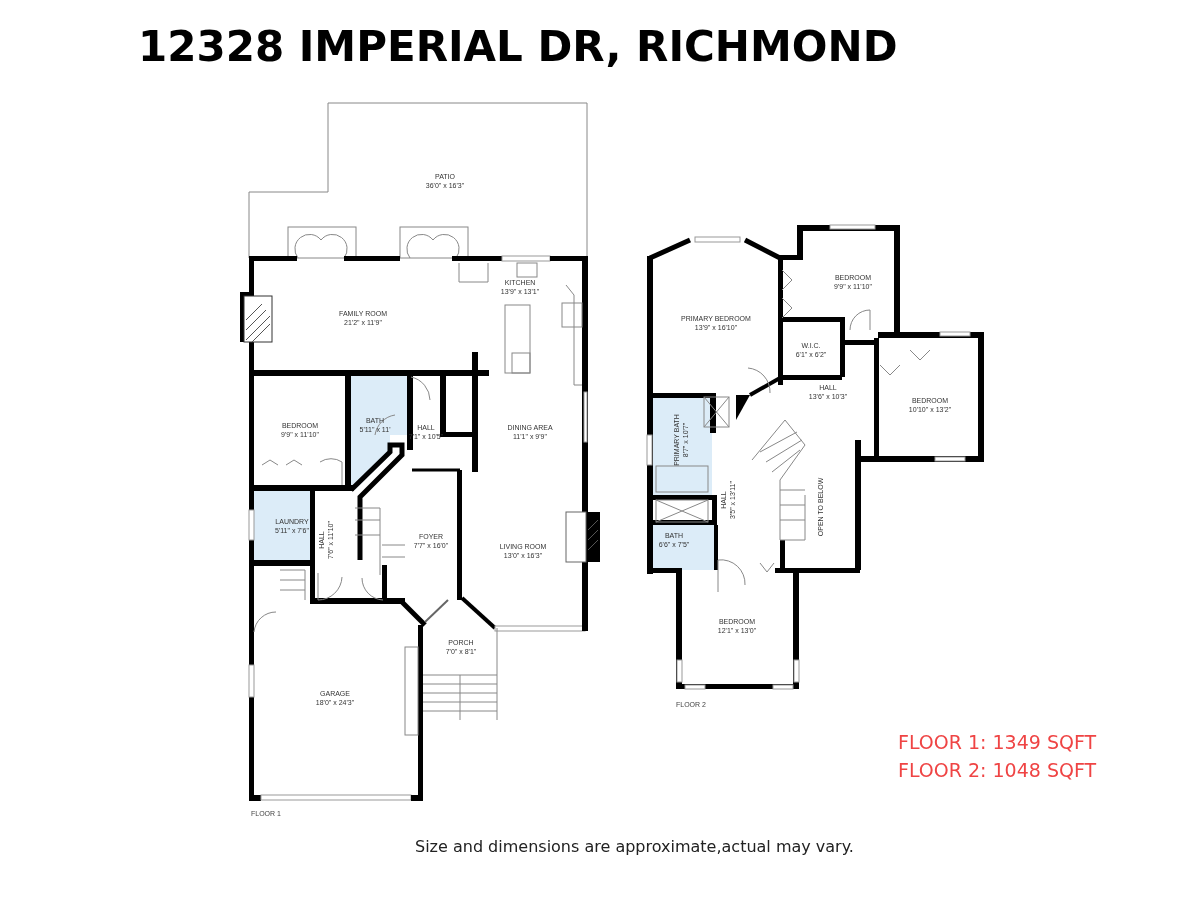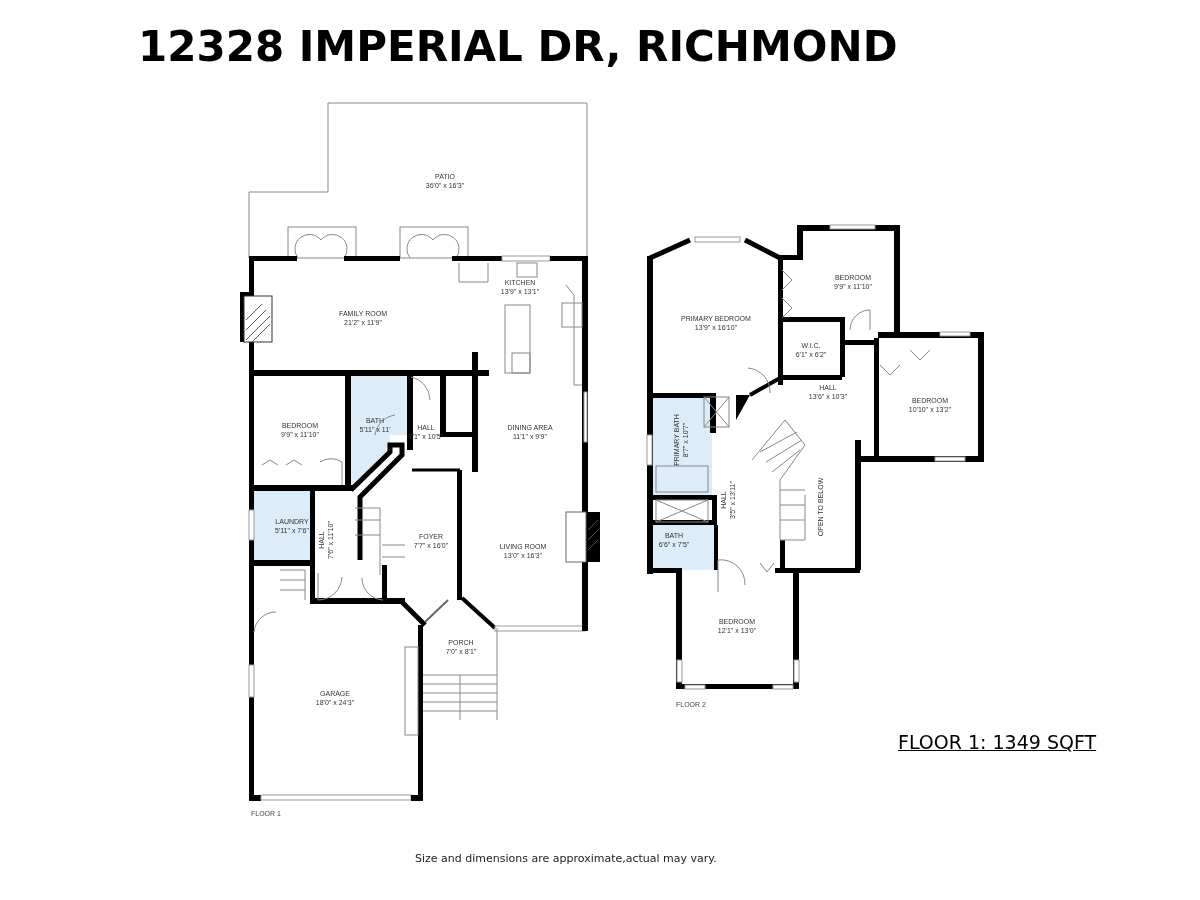--- a/index.html
+++ b/index.html
@@ -5,23 +5,23 @@
   html,body{margin:0;padding:0;background:#fff;}
   body{width:1200px;height:900px;position:relative;overflow:hidden;font-family:"DejaVu Sans",sans-serif;color:#222;}
   .title{position:absolute;left:138px;top:22px;font-family:"DejaVu Sans",sans-serif;font-weight:bold;font-size:42px;letter-spacing:0px;color:#000;white-space:nowrap;}
   svg.plan{position:absolute;left:0;top:0;}
   .rl{font-family:"Liberation Sans",sans-serif;font-size:7px;fill:#333;text-anchor:middle;}
   .fl{font-family:"Liberation Sans",sans-serif;font-size:7px;fill:#444;}
   .wall{fill:#000;}
   .thin{stroke:#888;stroke-width:1;fill:none;}
   .win{stroke:#999;stroke-width:1;fill:#fff;}
   .wet{fill:#dcecf8;}
-  .totals{position:absolute;left:898px;top:728px;font-family:"DejaVu Sans",sans-serif;font-size:19px;line-height:28px;color:#000000;text-decoration:underline;}
+  .totals{position:absolute;left:898px;top:728px;font-family:"DejaVu Sans",sans-serif;font-size:19px;line-height:28px;color:#ef4444;}
   .totals .b{font-weight:bold;}
-  .disc{position:absolute;left:415px;top:839px;font-family:"DejaVu Sans",sans-serif;font-size:11px;line-height:15px;color:#222;white-space:nowrap;margin-top:12px;}
+  .disc{position:absolute;left:415px;top:839px;font-family:"DejaVu Sans",sans-serif;font-size:16px;line-height:15px;color:#222;white-space:nowrap;}
 </style>
 </head>
 <body>
 
 <div class="title">12328 IMPERIAL DR, RICHMOND</div>
 
 <svg class="plan" width="1200" height="900" viewBox="0 0 1200 900">
 
   <g>
 
@@ -218,17 +218,18 @@
     <text class="rl" x="674" y="538">BATH</text>
     <text class="rl" x="674" y="547">6'6" x 7'5"</text>
     <text class="rl" x="737" y="624">BEDROOM</text>
     <text class="rl" x="737" y="633">12'1" x 13'0"</text>
     <text class="fl" x="676" y="707">FLOOR 2</text>
   </g>
 </svg>
 
 <div class="totals">
   <div>FLOOR 1: 1349 SQFT</div>
+  <div>FLOOR 2: 1048 SQFT</div>
 </div>
 
 <div class="disc">
   <div>Size and dimensions are approximate,actual may vary.</div>
 </div>
 
 </body></html>

